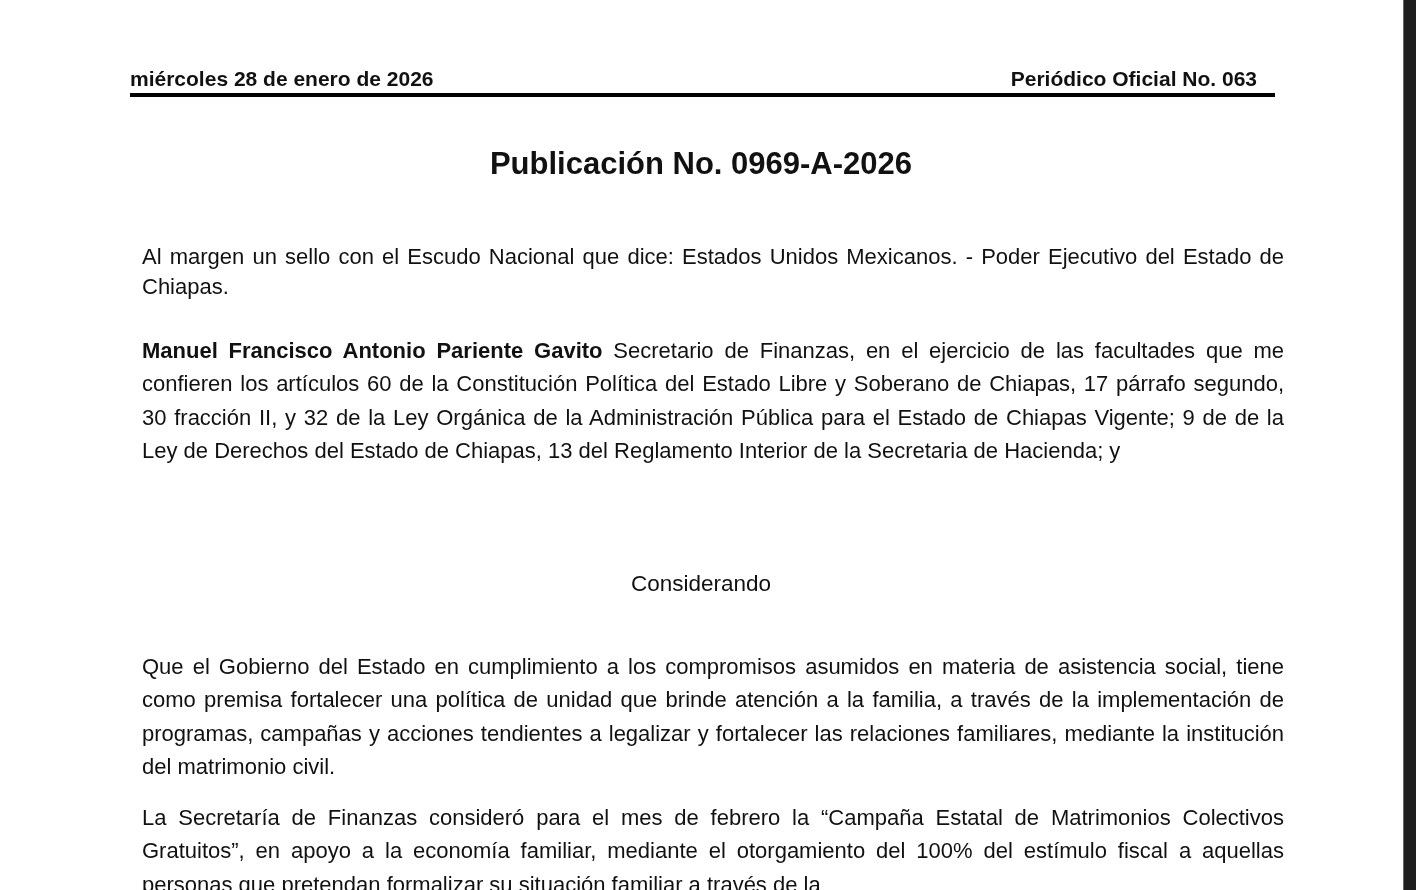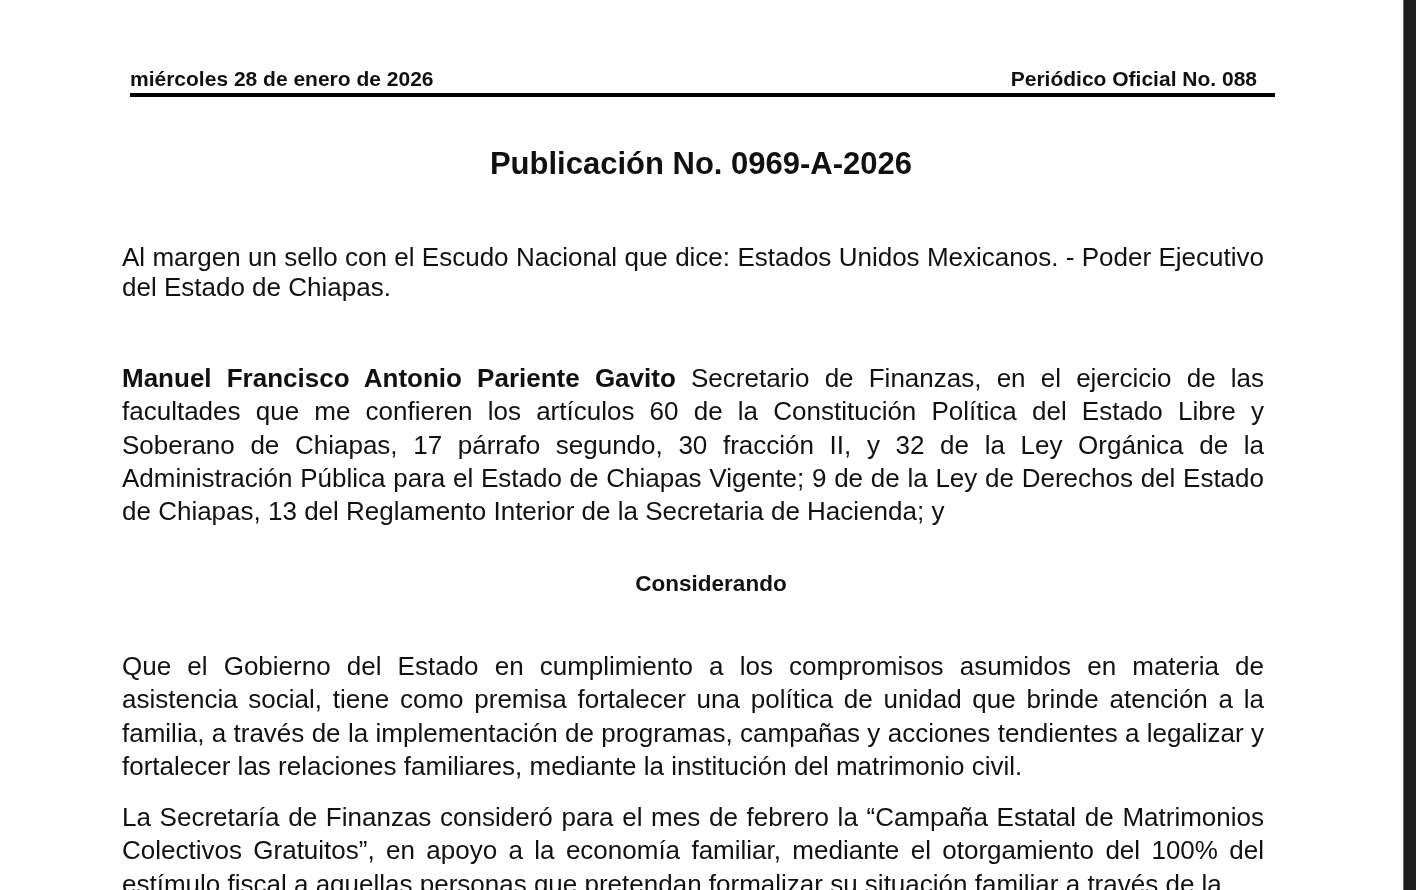--- a/index.html
+++ b/index.html
@@ -64,51 +64,51 @@
       left: 130px;
       top: 147px;
       width: 1142px;
       text-align: center;
       font-weight: bold;
       font-size: 31px;
       line-height: 34px;
     }
     .para {
       position: absolute;
-      left: 122px;
+      left: 142px;
       width: 1142px;
-      font-size: 26px;
+      font-size: 22px;
       line-height: 33.3px;
       text-align: justify;
       margin: 0;
     }
     .p1 { top: 242px; line-height: 30px; }
-    .p2 { top: 334px; margin-top: 28px; }
+    .p2 { top: 334px; }
     .p3 { top: 634px; margin-top: 16px; }
     .p4 { top: 801px; }
     .bold { font-weight: bold; }
     .section-heading {
       position: absolute;
-      left: 140px;
+      left: 130px;
       top: 568px;
       width: 1142px;
       text-align: center;
-      font-weight: bold;
+      font-weight: normal;
       font-size: 22.5px;
       line-height: 32px;
     }
   </style>
 </head>
 <body>
 
 <div class="page">
 
   <div class="header-row">
     <span class="header-left">miércoles 28 de enero de 2026</span>
-    <span class="header-right">Periódico Oficial No. 088</span>
+    <span class="header-right">Periódico Oficial No. 063</span>
   </div>
   <div class="header-rule"></div>
 
   <div class="title">Publicación No. 0969-A-2026</div>
 
   <p class="para p1">Al margen un sello con el Escudo Nacional que dice: Estados Unidos Mexicanos. - Poder Ejecutivo del Estado de Chiapas.</p>
 
   <p class="para p2"><span class="bold">Manuel Francisco Antonio Pariente Gavito</span><span> Secretario de Finanzas, en el ejercicio de las facultades que me confieren los artículos 60 de la Constitución Política del Estado Libre y Soberano de Chiapas, 17 párrafo segundo, 30 fracción II, y 32 de la Ley Orgánica de la Administración Pública para el Estado de Chiapas Vigente; 9 de de la Ley de Derechos del Estado de Chiapas, 13 del Reglamento Interior de la Secretaria de Hacienda; y</span></p>
 
   <div class="section-heading">Considerando</div>

